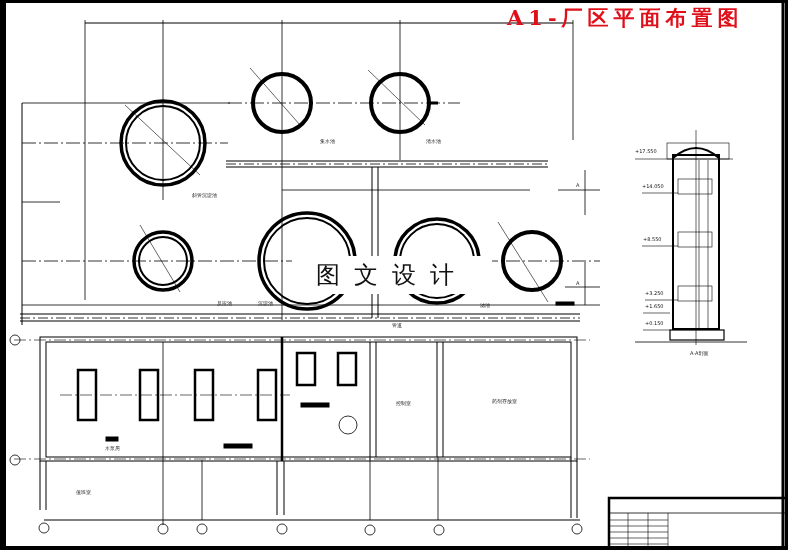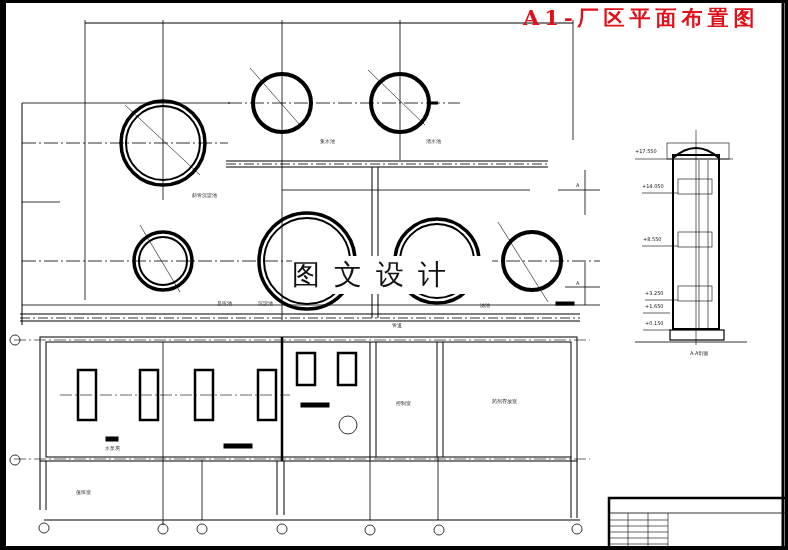--- a/index.html
+++ b/index.html
@@ -1,20 +1,20 @@
 <!DOCTYPE html>
 <html><head>
 <meta charset="utf-8">
 <style>
   html,body{margin:0;padding:0;background:#fff;}
   body{width:788px;height:550px;overflow:hidden;position:relative;font-family:"DejaVu Sans",sans-serif;}
   .frame{position:absolute;left:0;top:0;width:788px;height:550px;box-sizing:border-box;border-left:6px solid #000;border-top:3px solid #000;border-bottom:4px solid #000;border-right:3px solid #000;}
   svg{position:absolute;left:0;top:0;}
-  .title{position:absolute;left:507px;top:4px;color:#e0101a;font-family:"DejaVu Serif",serif;font-size:21px;font-weight:bold;letter-spacing:5px;white-space:nowrap;margin-left:16px;}
-  .watermark{position:absolute;left:292px;top:256px;width:200px;height:38px;background:#fff;font-family:"DejaVu Serif",serif;font-size:28px;color:#111;letter-spacing:14px;text-align:left;line-height:38px;}
+  .title{position:absolute;left:507px;top:4px;color:#e0101a;font-family:"DejaVu Serif",serif;font-size:21px;font-weight:bold;letter-spacing:5px;white-space:nowrap;}
+  .watermark{position:absolute;left:292px;top:256px;width:200px;height:38px;background:#fff;font-family:"DejaVu Serif",serif;font-size:24px;color:#111;letter-spacing:14px;text-align:center;line-height:38px;}
   .lbl{position:absolute;font-size:5px;color:#222;white-space:nowrap;}
   .section-caption{position:absolute;left:690px;top:350px;font-size:5px;color:#222;}
   .elev{position:absolute;font-size:5px;color:#111;white-space:nowrap;}
 </style>
 </head>
 <body>
 
 <div class="frame"></div>
 
 <svg width="788" height="550" viewBox="0 0 788 550" xmlns="http://www.w3.org/2000/svg">

